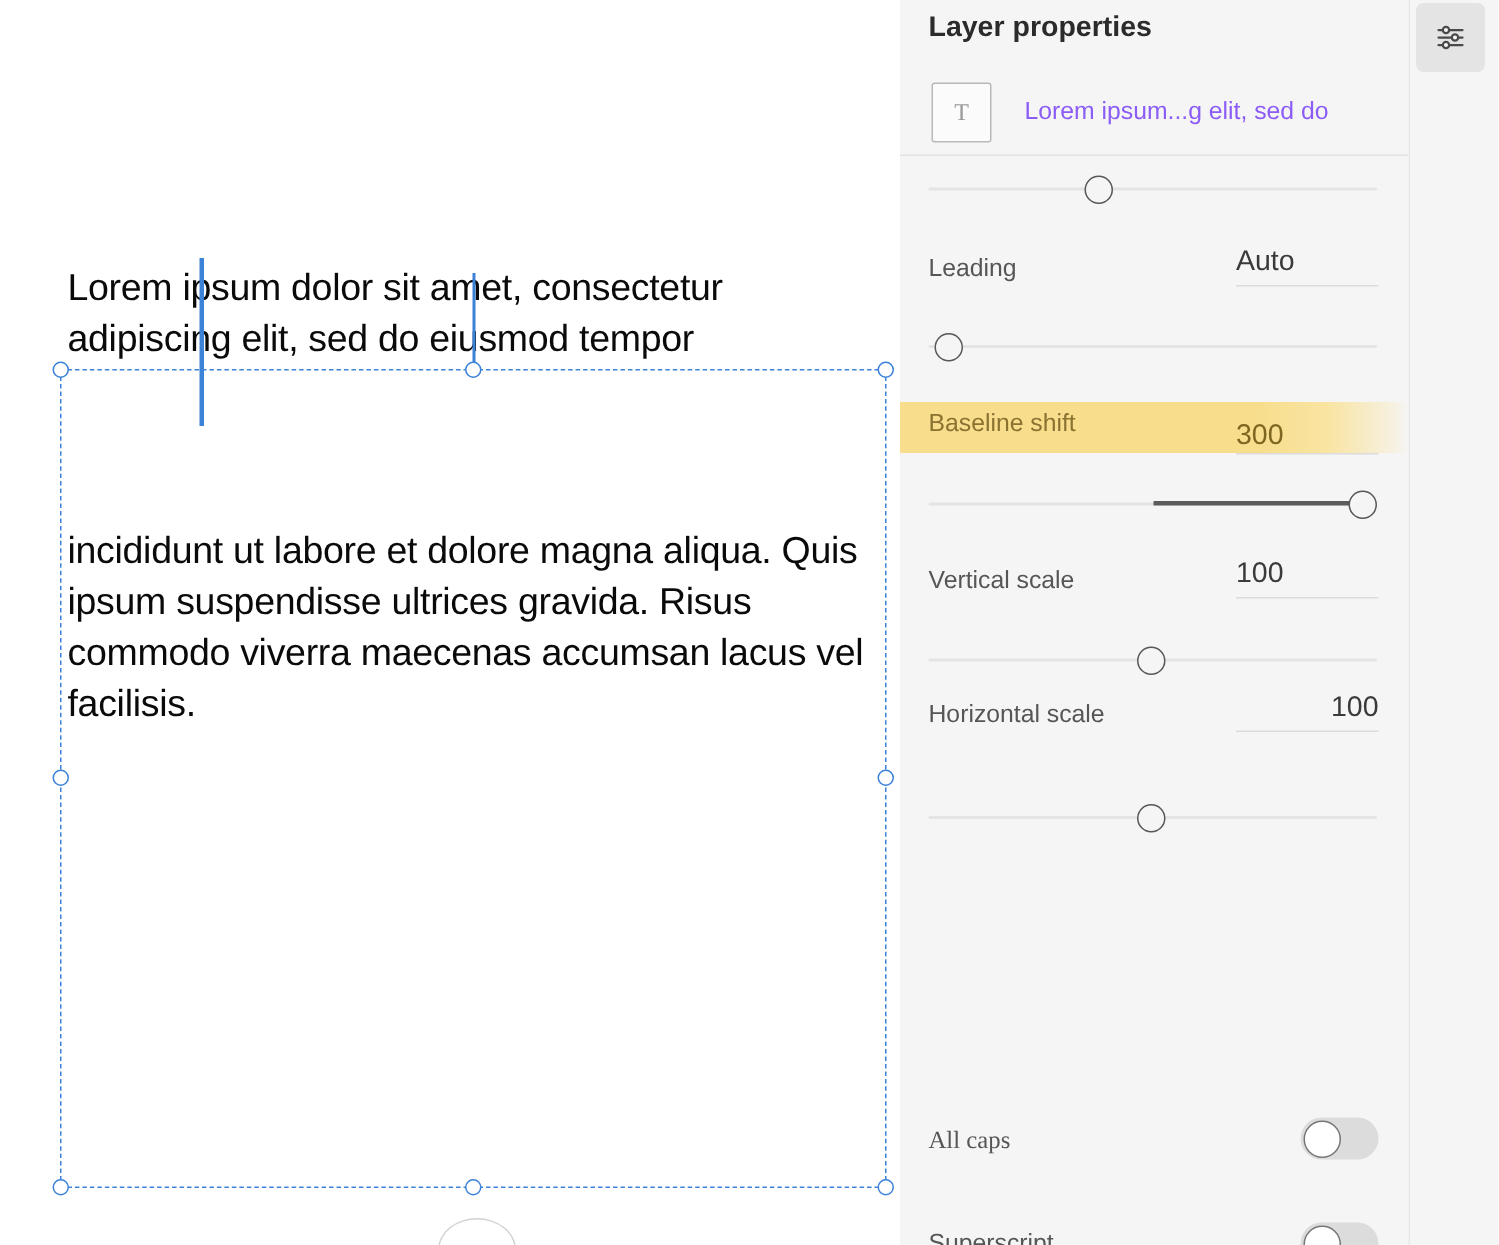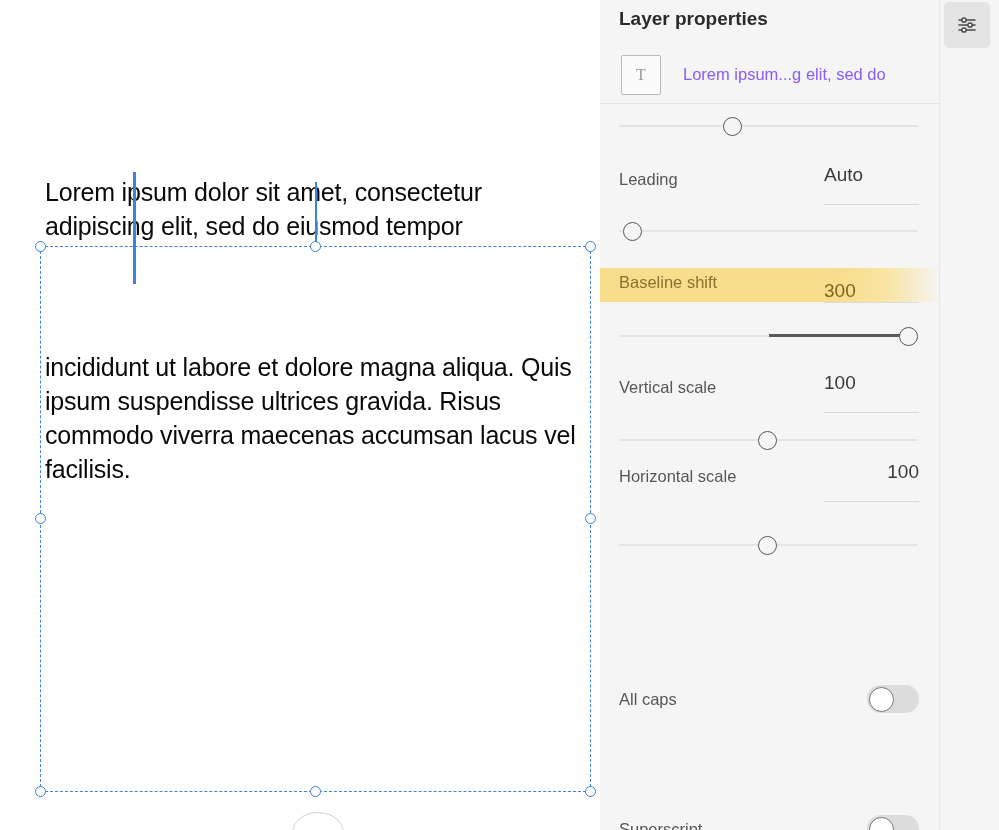--- a/index.html
+++ b/index.html
@@ -215,21 +215,21 @@
     font-size: 16.5px;
     color: #565656;
   }
   .prop-value {
     position: absolute;
     left: 224px;
     top: 4px;
     width: 95px;
     font-size: 19px;
     color: #3a3a3a;
-    padding-bottom: 18px;
+    padding-bottom: 4px;
     border-bottom: 1px solid #dcdcdc;
     box-sizing: border-box;
   }
   .prop-row.highlighted {
     background: linear-gradient(to right,
         #f7dd8c 0%, #f7dd8c 70%, #f9e4a2 84%, rgba(249,228,162,0.25) 97%, rgba(249,228,162,0) 100%);
     height: 34px;
     top: 0;
   }
   .prop-row.highlighted .prop-label { color: #8a7230; top: 5px; }
@@ -363,21 +363,21 @@
       <div class="prop-value">100</div>
     </div>
 
     <div class="slider" style="top:532px;">
       <div class="track"></div>
       <div class="knob" style="left:139px;"></div>
     </div>
 
 
 
-    <div class="prop-row" style="top:680px;">
+    <div class="prop-row" style="top:740px;font-family:Liberation Serif, serif;">
       <div class="prop-label">All caps</div>
       <div class="toggle">
         <div class="thumb"></div>
       </div>
     </div>
 
 
     <div class="prop-row" style="top:810px;">
       <div class="prop-label">Superscript</div>
       <div class="toggle">

